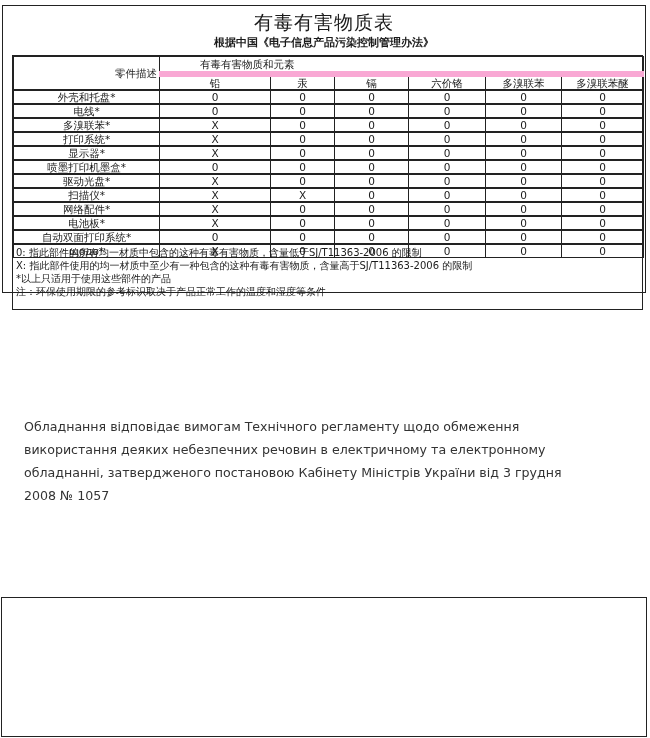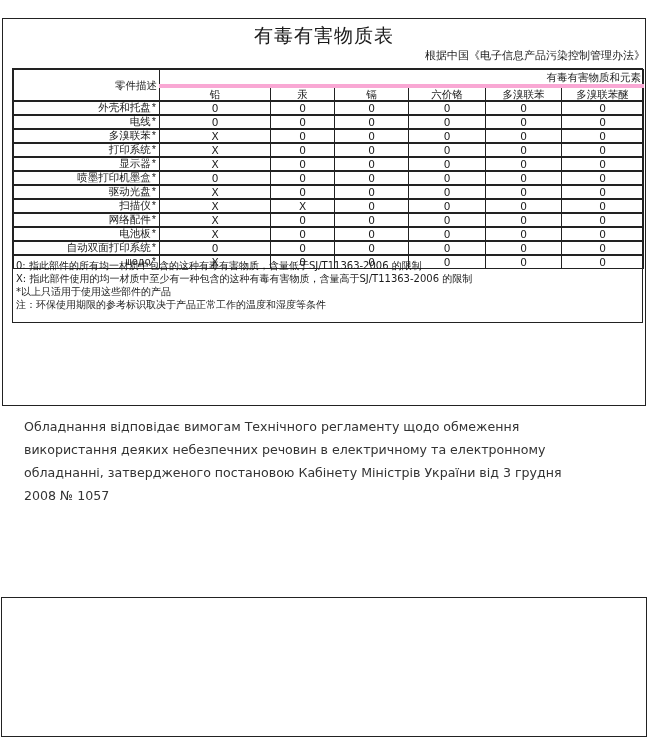--- a/index.html
+++ b/index.html
@@ -1,35 +1,35 @@
 <!DOCTYPE html>
 <html><head>
 <meta charset="utf-8">
 <style>
   html, body { margin: 0; padding: 0; background: #ffffff; }
   body { width: 650px; height: 738px; position: relative; overflow: hidden;
          font-family: "DejaVu Sans", sans-serif; color: #1a1a1a; }
 
-  .outer-box { position: absolute; left: 2px; top: 18px; width: 644px; height: 388px;
+  .outer-box { position: absolute; left: 2px; top: 5px; width: 644px; height: 288px;
                border: 1.5px solid #222; box-sizing: border-box; }
   .title { position: absolute; left: 0; right: 0; top: 4px; text-align: center;
            font-size: 19px; letter-spacing: 1px; }
-  .subtitle { position: absolute; left: 0; right: 0; top: 29px; text-align: right;
-              font-size: 11px; }
+  .subtitle { position: absolute; left: 0; right: 0; top: 29px; text-align: center;
+              font-size: 11px; font-weight: bold; }
 
   .table-box { position: absolute; left: 9px; top: 49px; width: 631px; height: 255px;
                border: 1.5px solid #222; box-sizing: border-box; }
   table.hz { position: absolute; left: 0; top: 0; border-collapse: collapse;
              width: 630px; font-size: 10.5px; table-layout: fixed; }
   table.hz td, table.hz th { border: 1px solid #222; padding: 0 2px; height: 12px;
                              line-height: 12px; font-weight: normal; white-space: nowrap; overflow: hidden; }
   table.hz th.part-hdr { text-align: right; vertical-align: middle; border-radius: 14px; }
-  table.hz th.group-hdr { text-align: right; padding-left: 40px; height: 14px; border-bottom: 4px solid #f9a8d4; }
+  table.hz th.group-hdr { text-align: left; padding-left: 40px; height: 14px; border-bottom: 6px solid #f9a8d4; }
   table.hz th.col-hdr { text-align: center; }
-  table.hz td.name { text-align: right; font-family: Liberation Mono, monospace; }
+  table.hz td.name { text-align: center; }
   table.hz td.val { text-align: center; }
   table.hz tr.body-row td { border-top: 2px solid #222; }
 
   .notes { position: absolute; left: 3px; top: 190px; font-size: 10px; line-height: 13px; }
 
   .ukr-text { position: absolute; left: 24px; top: 415px; width: 560px;
               font-size: 12.6px; line-height: 23px; color: #333; }
 
   .empty-box { position: absolute; left: 1px; top: 597px; width: 646px; height: 140px;
                border: 1.5px solid #222; box-sizing: border-box; }

